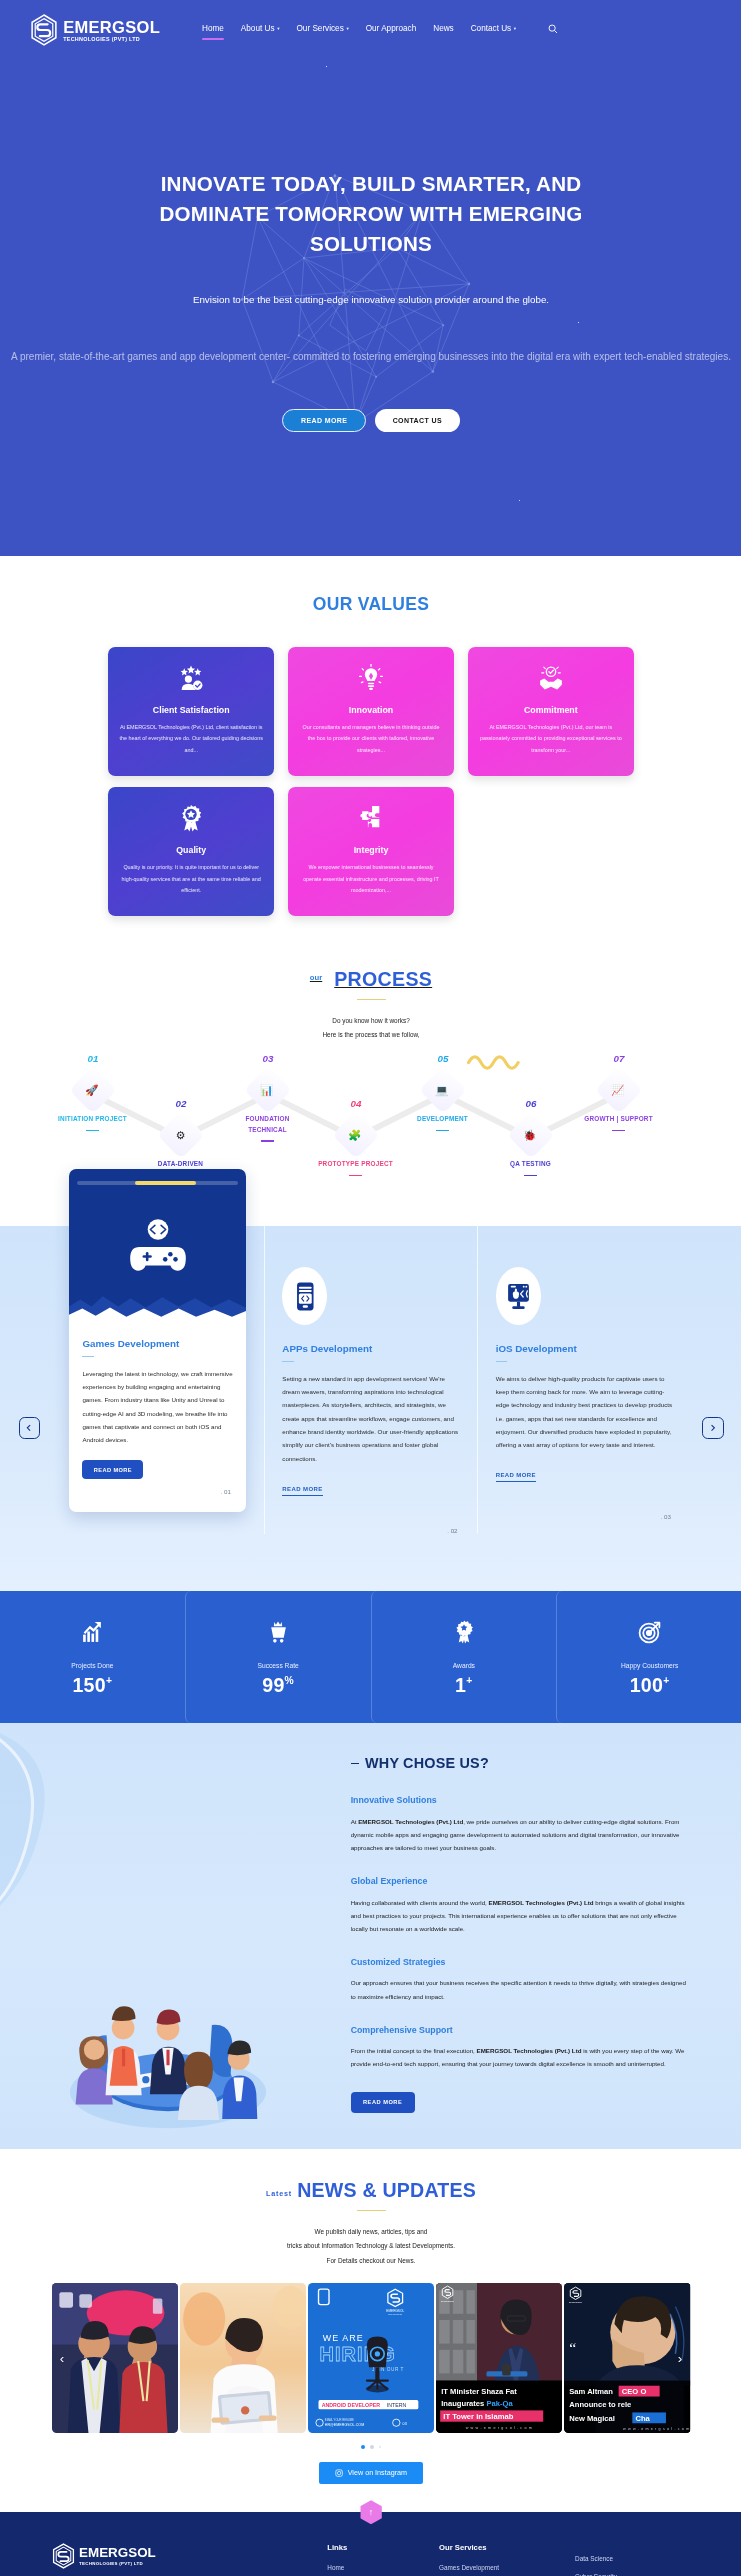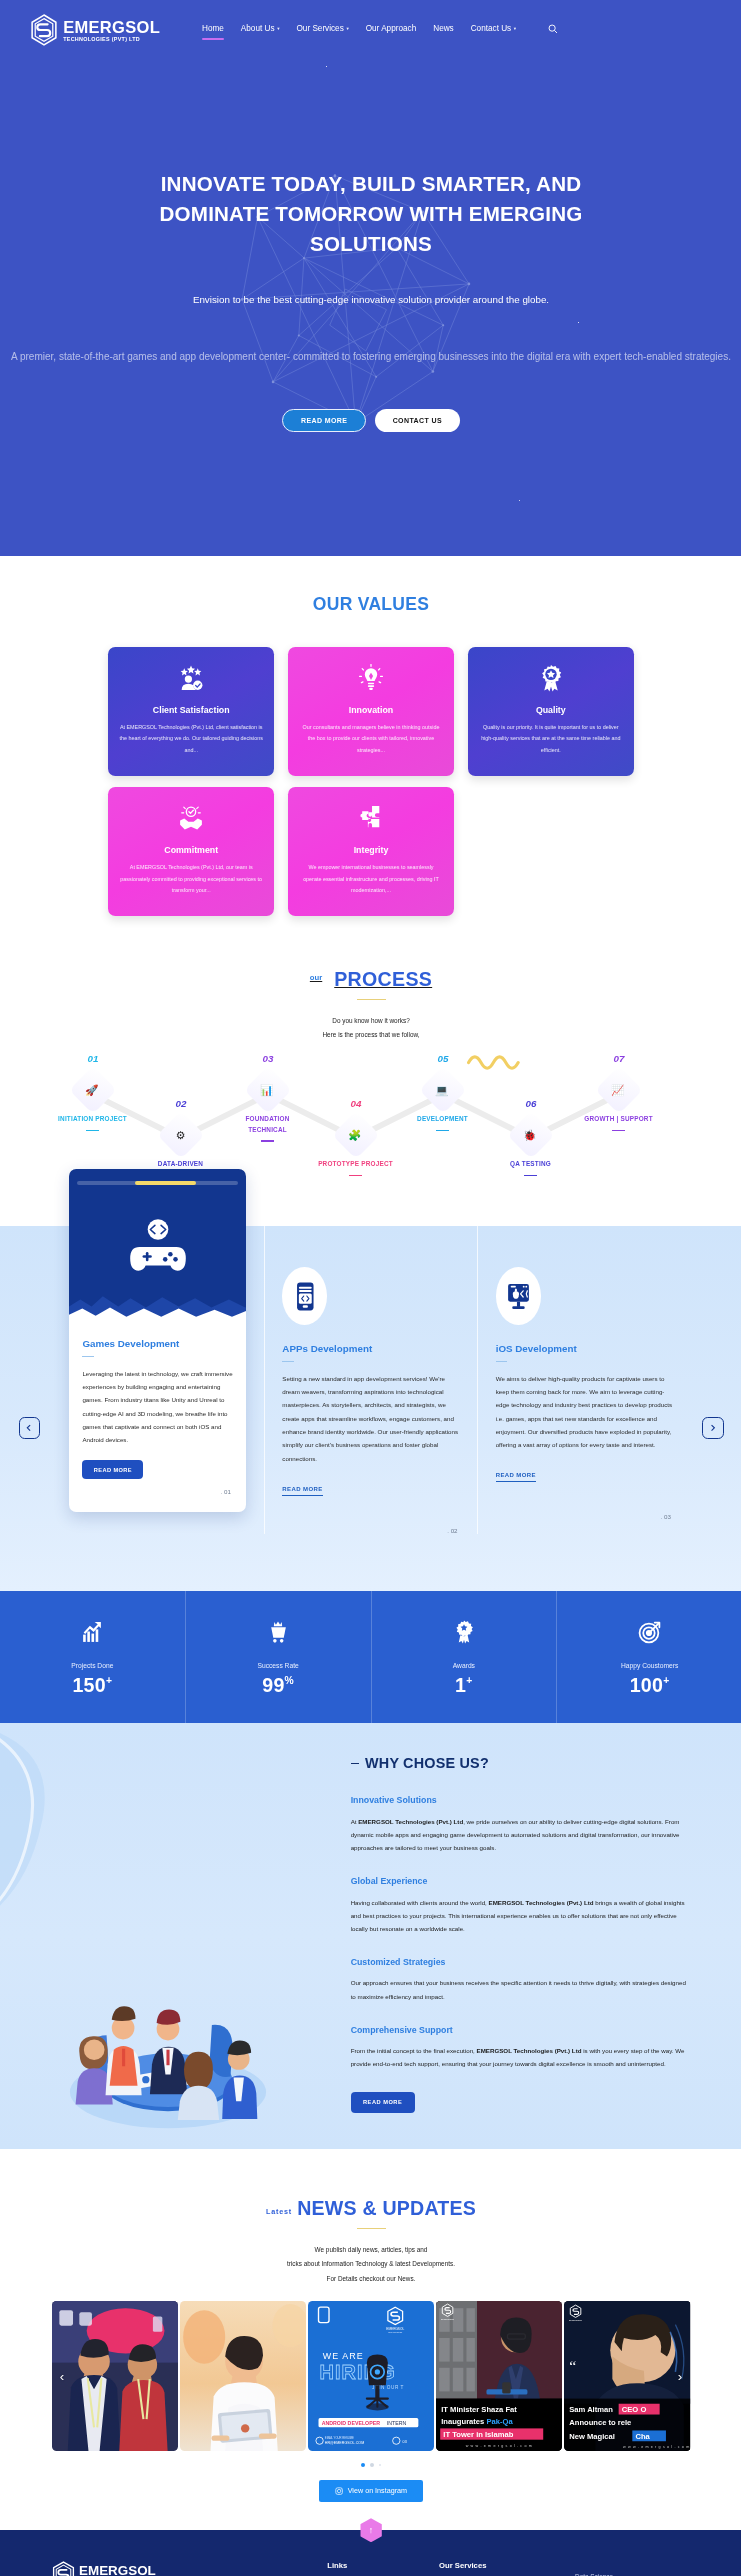--- a/index.html
+++ b/index.html
@@ -262,21 +262,21 @@
     background: #2a5fd0;
     position: relative;
     overflow: hidden;
     display: flex;
   }
   .stat {
     flex: 1; text-align: center;
     padding: 29px 0 26px 0;
     position: relative; z-index: 3;
   }
-  .stat + .stat { border-left: 0.5px solid rgba(255,255,255,.22); }
+  .stat + .stat { border-left: 0.5px solid rgba(255,255,255,.22); border-radius: 6px; }
   .stat-icon { height: 27px; margin-bottom: 15.5px; font-size: 17.5px; color: #fff; }
   .stat-label { color: #e9f0ff; font-size: 6.7px; margin-bottom: 5.2px; }
   .stat-value { color: #fff; font-size: 19.6px; font-weight: 800; letter-spacing: 0.3px; }
   .stat-value sup { font-size: 10.3px; }
 
   
   .why {
     position: relative;
     background: linear-gradient(180deg,#cfe4fb 0%,#d6e8fc 50%,#cfe4fb 100%);
     padding: 32px 0 36px 0;
@@ -294,21 +294,21 @@
   .why-p { font-size: 6.2px; line-height: 2.15; color: #1b1b1b; margin-bottom: 21.6px; }
   .why-p b { font-weight: 700; }
   .why-btn {
     background: #1f4fc0; color: #fff; border: none; cursor: pointer;
     font-family: inherit; font-size: 5.7px; font-weight: 700; letter-spacing: 0.5px;
     padding: 7.2px 12.4px; border-radius: 4.1px;
   }
   .team-illo { position: absolute; left: 5.2px; bottom: -20.6px; width: 222px; }
 
   
-  .news { background: #fff; padding: 48px 0 28px 0; text-align: center; }
+  .news { background: #fff; padding: 30px 0 28px 0; text-align: center; }
   .news-head { display: flex; align-items: flex-end; justify-content: center; gap: 5.2px; }
   .news-latest { color: #2f5fd8; font-size: 7.2px; font-weight: 800; letter-spacing: 0.8px; padding-bottom: 4.1px; }
   .news-main { color: #2f5fd8; font-size: 19.6px; font-weight: 800; letter-spacing: 0.2px; }
   .news-sub { font-size: 6.4px; line-height: 2.25; color: #222; margin-top: 13.4px; }
   .news-strip {
     width: 639px; margin: 15.5px auto 0 auto;
     display: flex; gap: 2.1px; position: relative;
   }
   .news-card {
     flex: 1; height: 150px; border-radius: 4.6px; overflow: hidden;
@@ -473,46 +473,46 @@
             <path d="M49 24 h-3.5"></path>
           <path d="M8.5 36 l3-1.5"></path>
             <path d="M45.5 36 l-3-1.5"></path>
         </g>
         <path d="M27 17 l4 6 -4 8 -4-8z" fill="#ef49e0"></path>
       </svg>
       <div class="value-name">Innovation</div>
       <div class="value-desc">Our consultants and managers believe in thinking outside the box to provide our clients with tailored, innovative strategies...</div>
     </div>
 
-    <div class="value-card vc-blue">
-      <svg class="value-icon" viewBox="0 0 54 54" fill="#fff">
-        <path d="M27 2 l4 3.2 4.8-1.4 2.2 4.5 5 .6 -.6 5 4.3 2.7 -2.8 4.2 2.2 4.6 -4.5 2.3 -.4 5 -5 .5 -2.8 4.2 -4.6-2 -4.4 2.4 -3.1-4 -5 -.1 -.8-5 -4.6-2 2-4.6 -3-4.1 4.1-2.9 -.3-5 5-.9 1.9-4.6 4.9 1.1z"></path>
-        <circle cx="27" cy="20" r="11" fill="#3a46c9"></circle>
-        <path d="M27 12 l2.4 5 5.4.8 -3.9 3.7 .9 5.3 -4.8-2.5 -4.8 2.5 .9-5.3 -3.9-3.7 5.4-.8z" fill="#fff"></path>
-        <path d="M19 33 l-5 18 6.5-3.5 3.5 5.5 5-16z"></path>
-        <path d="M35 33 l5 18 -6.5-3.5 -3.5 5.5 -5-16z"></path>
-      </svg>
-      <div class="value-name">Quality</div>
-      <div class="value-desc">Quality is our priority. It is quite important for us to deliver high-quality services that are at the same time reliable and efficient.</div>
-    </div>
-
     <div class="value-card vc-pink">
       <svg class="value-icon" viewBox="0 0 54 54" fill="#fff">
         <circle cx="27" cy="15" r="9" fill="none" stroke="#fff" stroke-width="2.6"></circle>
         <path d="M23 15 l3 3 5.5-6" stroke="#fff" stroke-width="2.6" fill="none" stroke-linecap="round"></path>
         <g stroke="#fff" stroke-width="2.2" stroke-linecap="round">
           <path d="M13 6 l3 3"></path>
             <path d="M41 6 l-3 3"></path>
             <path d="M9 17 h4"></path>
             <path d="M45 17 h-4"></path>
         </g>
         <path d="M6 32 l8-4 8 6 h10 l8-6 8 4 v8 l-9 9 -12-5 -12 5 -9-9z"></path>
       </svg>
       <div class="value-name">Commitment</div>
       <div class="value-desc">At EMERGSOL Technologies (Pvt.) Ltd, our team is passionately committed to providing exceptional services to transform your...</div>
+    </div>
+
+    <div class="value-card vc-blue">
+      <svg class="value-icon" viewBox="0 0 54 54" fill="#fff">
+        <path d="M27 2 l4 3.2 4.8-1.4 2.2 4.5 5 .6 -.6 5 4.3 2.7 -2.8 4.2 2.2 4.6 -4.5 2.3 -.4 5 -5 .5 -2.8 4.2 -4.6-2 -4.4 2.4 -3.1-4 -5 -.1 -.8-5 -4.6-2 2-4.6 -3-4.1 4.1-2.9 -.3-5 5-.9 1.9-4.6 4.9 1.1z"></path>
+        <circle cx="27" cy="20" r="11" fill="#3a46c9"></circle>
+        <path d="M27 12 l2.4 5 5.4.8 -3.9 3.7 .9 5.3 -4.8-2.5 -4.8 2.5 .9-5.3 -3.9-3.7 5.4-.8z" fill="#fff"></path>
+        <path d="M19 33 l-5 18 6.5-3.5 3.5 5.5 5-16z"></path>
+        <path d="M35 33 l5 18 -6.5-3.5 -3.5 5.5 -5-16z"></path>
+      </svg>
+      <div class="value-name">Quality</div>
+      <div class="value-desc">Quality is our priority. It is quite important for us to deliver high-quality services that are at the same time reliable and efficient.</div>
     </div>
 
 
     <div class="value-card vc-pink">
       <svg class="value-icon" viewBox="0 0 54 54" fill="#fff">
         <path d="M29 4 h14 v14 h-5 a3.5 3.5 0 1 0 0 7 h5 v1 h-14 v-5 a3.5 3.5 0 1 1 -7 0 v-5 h7z"></path>
         <path d="M10 14 h12 v5 a3.5 3.5 0 1 0 0 7 v5 h-12 v-5 a3.5 3.5 0 1 1 0-7z"></path>
         <path d="M25 29 h18 v16 h-14 v-5 a3.5 3.5 0 1 0 -7 0 v5 h-1 v-12 a3.5 3.5 0 1 0 0-4z"></path>
       </svg>
       <div class="value-name">Integrity</div>

